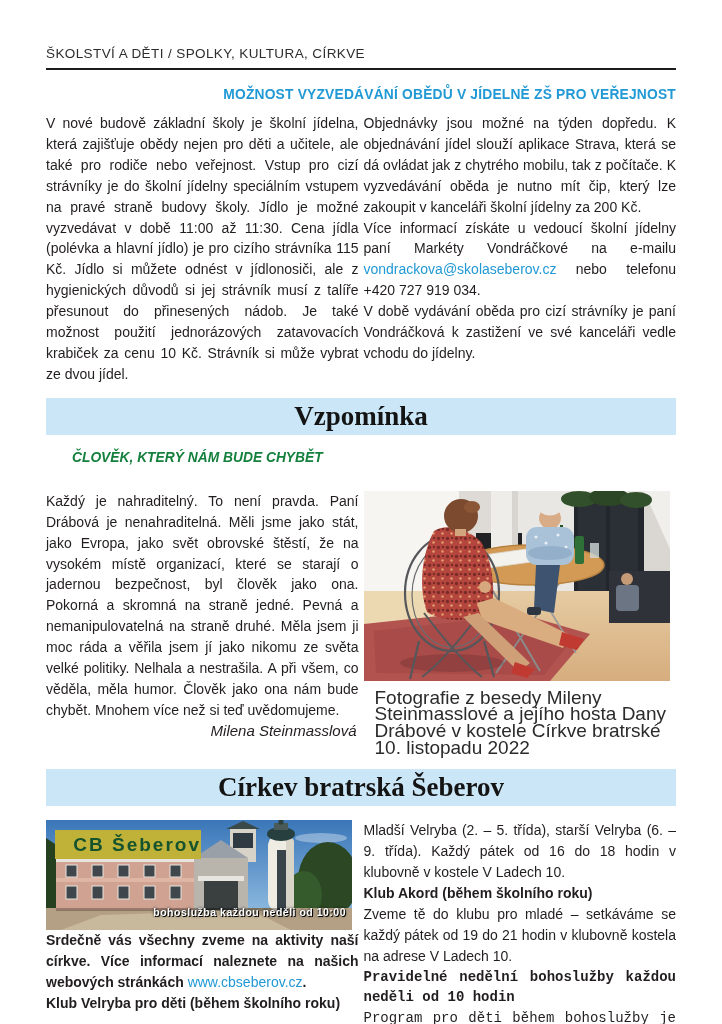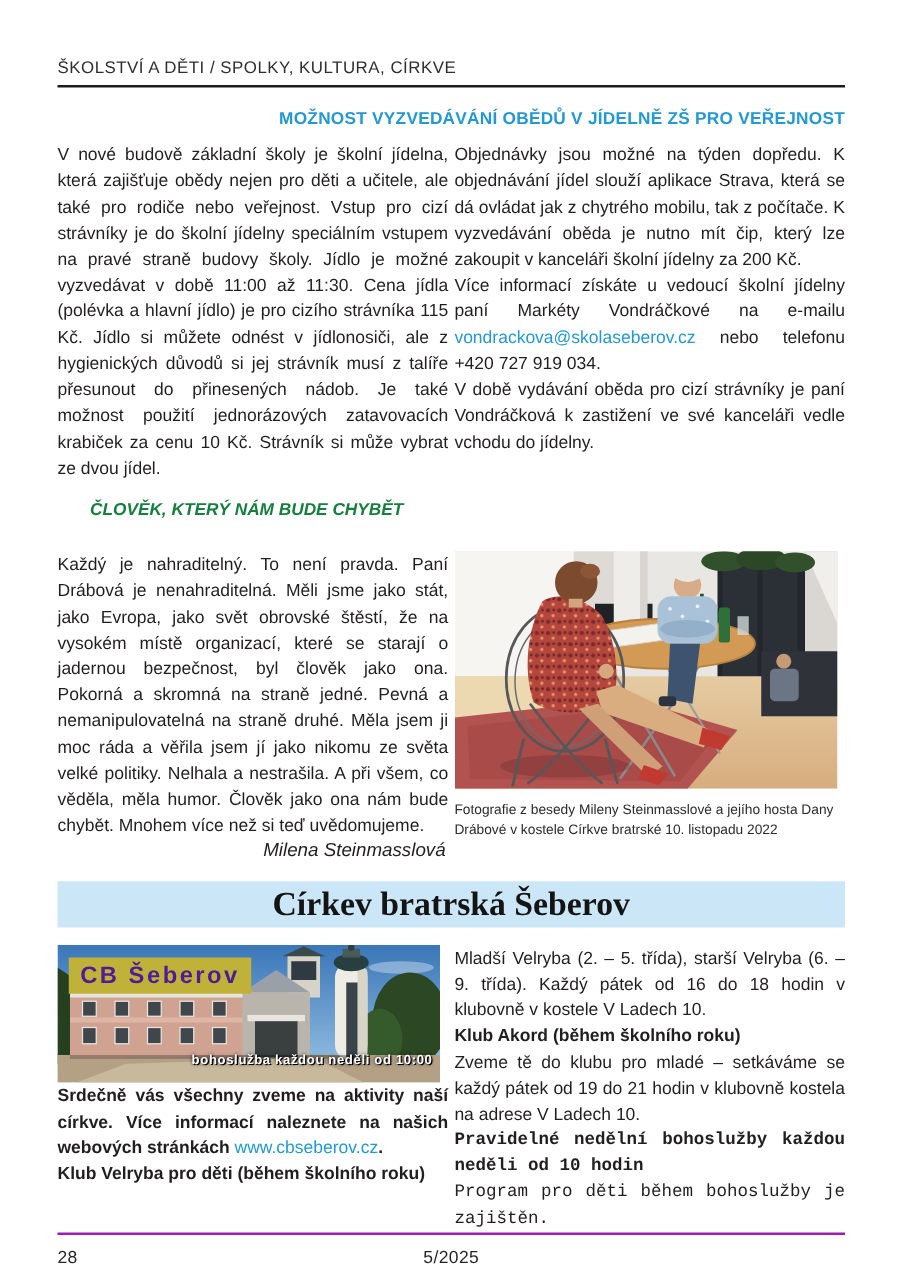--- a/index.html
+++ b/index.html
@@ -23,27 +23,27 @@
   .banner {
     background:#cbe7f7; height:38px; line-height:37px; text-align:center;
     font-family:"Liberation Serif", serif; font-weight:bold; font-size:27px;
     color:#141414; margin-top:13px;
   }
   .sub-title {
     color:#15803d; font-weight:bold; font-size:13.8px; margin:15px 0 26px 26px;font-style:italic;
   }
   .signature { text-align:right; font-style:italic; font-size:15px; margin-top:2px; padding-right:2px; }
   .photo-svg { display:block; width:306px; height:190px; }
-  .caption { font-size:11px; line-height:16.6px; color:#2b2b2b; margin-top:9px; text-align:left; }
+  .caption { font-size:19px; line-height:16.6px; color:#2b2b2b; margin-top:9px; text-align:left;margin-left:11px; }
   .cb-figure { position:relative; width:306px; height:110px; }
   .cb-svg { display:block; width:306px; height:110px; }
   .cb-label {
     position:absolute; left:9px; top:10px; width:146px; height:29px;
-    background:#c0b239; color:#4c1d95; font-weight:bold; font-size:19px;
-    letter-spacing:2px; text-align:center; line-height:29px;
+    background:#c0b239; color:#14532d; font-weight:bold; font-size:19px;
+    letter-spacing:2px; text-align:right; line-height:29px;
   }
   .cb-caption {
     position:absolute; right:6px; bottom:7px; color:#ffffff; font-weight:bold;
     font-size:10.5px; letter-spacing:0.5px;
     text-shadow:1px 1px 0 #000, 0 0 3px #000;
   }
   .bold { font-weight:bold; }
   .church-intro { font-weight:bold; margin-top:12px; }
   .gap-top { margin-top:10px;font-family:Liberation Mono, monospace; }
   .page-footer {
@@ -68,20 +68,21 @@
     <div class="col">
       <p>V nové budově základní školy je školní jídelna, která zajišťuje obědy nejen pro děti a učitele, ale také pro rodiče nebo veřejnost. Vstup pro cizí strávníky je do školní jídelny speciálním vstupem na pravé straně budovy školy. Jídlo je možné vyzvedávat v době 11:00 až 11:30. Cena jídla (polévka a hlavní jídlo) je pro cizího strávníka 115 Kč. Jídlo si můžete odnést v jídlonosiči, ale z hygienických důvodů si jej strávník musí z talíře přesunout do přinesených nádob. Je také možnost použití jednorázových zatavovacích krabiček za cenu 10 Kč. Strávník si může vybrat ze dvou jídel.</p>
     </div>
     <div class="col">
       <p>Objednávky jsou možné na týden dopředu. K objednávání jídel slouží aplikace Strava, která se dá ovládat jak z chytrého mobilu, tak z počítače. K vyzvedávání oběda je nutno mít čip, který lze zakoupit v kanceláři školní jídelny za 200 Kč.</p>
       <p><span>Více informací získáte u vedoucí školní jídelny paní Markéty Vondráčkové na e-mailu </span><a href="#" class="link">vondrackova@skolaseberov.cz</a><span> nebo telefonu +420 727 919 034.</span></p>
       <p>V době vydávání oběda pro cizí strávníky je paní Vondráčková k zastižení ve své kanceláři vedle vchodu do jídelny.</p>
     </div>
   </section>
 
+  <div class="banner">Vzpomínka</div>
   <h3 class="sub-title">ČLOVĚK, KTERÝ NÁM BUDE CHYBĚT</h3>
 
   <section class="cols">
     <div class="col">
       <p>Každý je nahraditelný. To není pravda. Paní Drábová je nenahraditelná. Měli jsme jako stát, jako Evropa, jako svět obrovské štěstí, že na vysokém místě organizací, které se starají o jadernou bezpečnost, byl člověk jako ona. Pokorná a skromná na straně jedné. Pevná a nemanipulovatelná na straně druhé. Měla jsem ji moc ráda a věřila jsem jí jako nikomu ze světa velké politiky. Nelhala a nestrašila. A při všem, co věděla, měla humor. Člověk jako ona nám bude chybět. Mnohem více než si teď uvědomujeme.</p>
       <p class="signature">Milena Steinmasslová</p>
     </div>
     <div class="col" style="text-align:left;">
       <figure>
         <svg class="photo-svg" viewBox="0 0 306 190" xmlns="http://www.w3.org/2000/svg">

